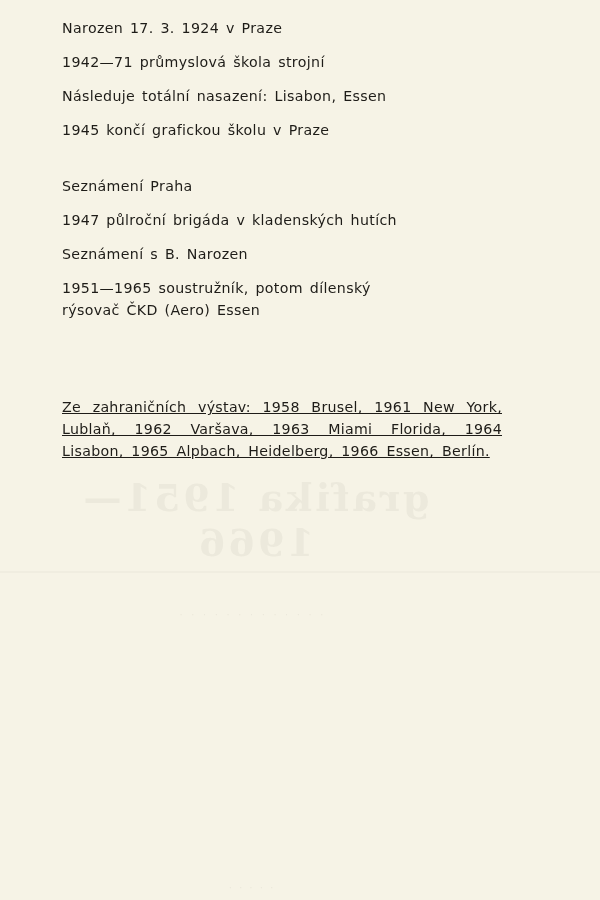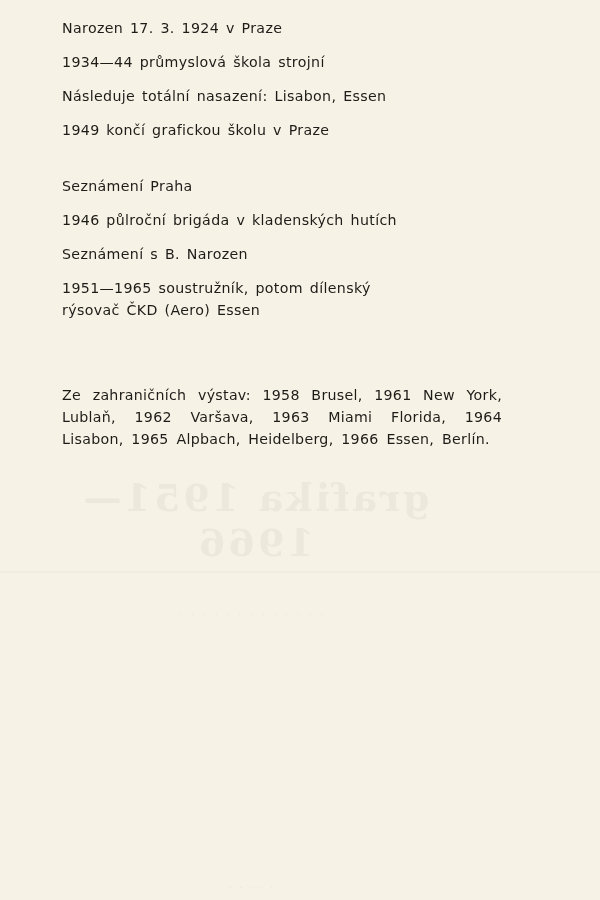--- a/index.html
+++ b/index.html
@@ -10,23 +10,23 @@
     font-family: "DejaVu Sans", sans-serif;
     color: #1e1c18;
   }
   .page { position: absolute; inset: 0; }
   .bio {
     position: absolute; left: 62px; top: 17px; width: 460px;
     font-size: 14.2px; letter-spacing: 0.35px; word-spacing: 2px;
   }
   .bio .entry { margin: 0 0 12px 0; line-height: 22px; }
   .exhib {
-    position: absolute; left: 62px; top: 370px; width: 440px;
+    position: absolute; left: 62px; top: 382px; width: 440px;
     font-size: 14.2px; letter-spacing: 0.3px; word-spacing: 3px;
-    line-height: 22px; text-align: justify;
+    line-height: 22px; text-align: justify; text-decoration: underline;
   }
   .ghost-title {
     position: absolute; left: 40px; top: 475px; width: 430px;
     text-align: center;
     font-family: "DejaVu Serif", serif; font-weight: bold;
     font-size: 38px; letter-spacing: 3px;
     color: rgba(120,115,100,0.07);
     transform: scaleX(-1);
   }
   .ghost-line {
@@ -51,24 +51,24 @@
 
 <div class="page">
 
   <div class="ghost-title">grafika 1951—1966</div>
   <div class="ghost-line"></div>
   <div class="ghost-sub">· · · · · · · · · · · · ·</div>
   <div class="ghost-bottom">· · · · ·</div>
 
   <div class="bio">
     <p class="entry"><span>Narozen 17. 3. 1924 v Praze</span></p>
-    <p class="entry"><span>1934—44 průmyslová škola strojní</span></p>
+    <p class="entry"><span>1942—71 průmyslová škola strojní</span></p>
     <p class="entry"><span>Následuje totální nasazení: Lisabon, Essen</span></p>
-    <p class="entry"><span>1949 končí grafickou školu v Praze</span></p>
+    <p class="entry"><span>1945 končí grafickou školu v Praze</span></p>
     <p class="entry"><br><span>Seznámení Praha</span></p>
-    <p class="entry"><span>1946 půlroční brigáda v kladenských hutích</span></p>
+    <p class="entry"><span>1947 půlroční brigáda v kladenských hutích</span></p>
     <p class="entry"><span>Seznámení s B. Narozen</span></p>
     <p class="entry"><span>1951—1965 soustružník, potom dílenský</span><br><span>rýsovač ČKD (Aero) Essen</span></p>
   </div>
 
   <p class="exhib">Ze zahraničních výstav: 1958 Brusel, 1961 New York, Lublaň, 1962 Varšava, 1963 Miami Florida, 1964 Lisabon, 1965 Alpbach, Heidelberg, 1966 Essen, Berlín.</p>
 
 </div>
 
 </body></html>

